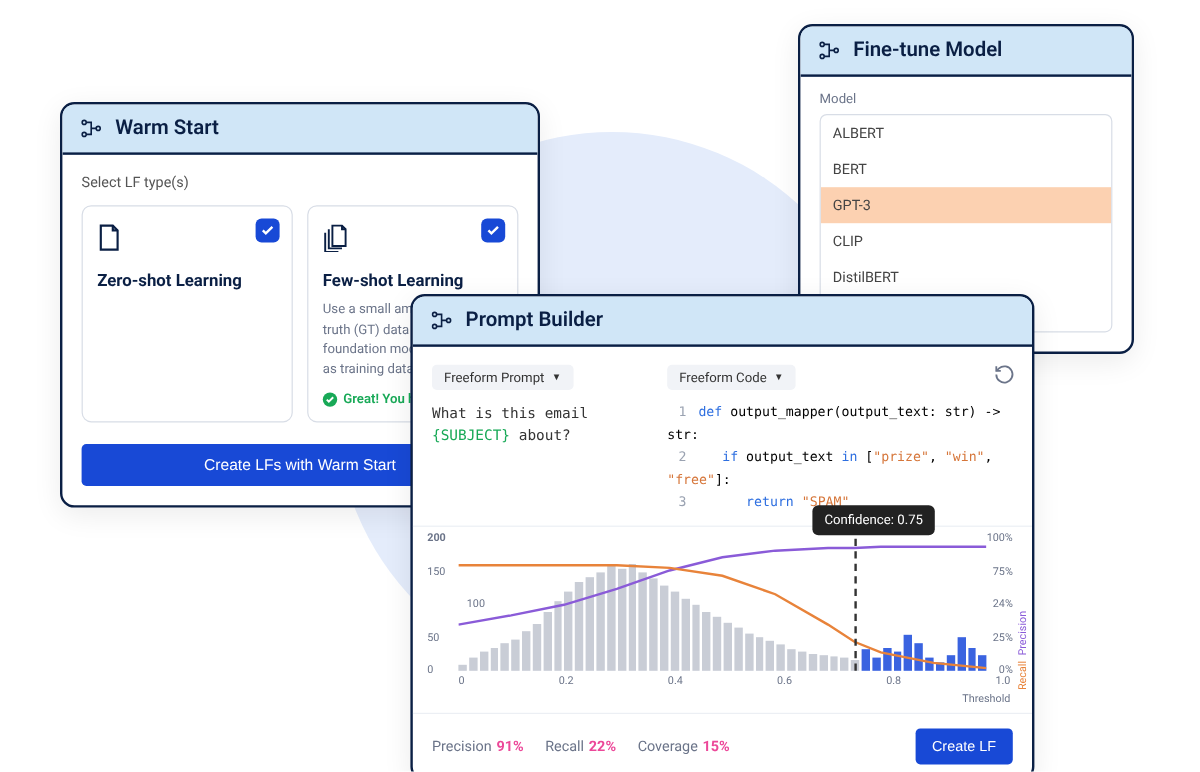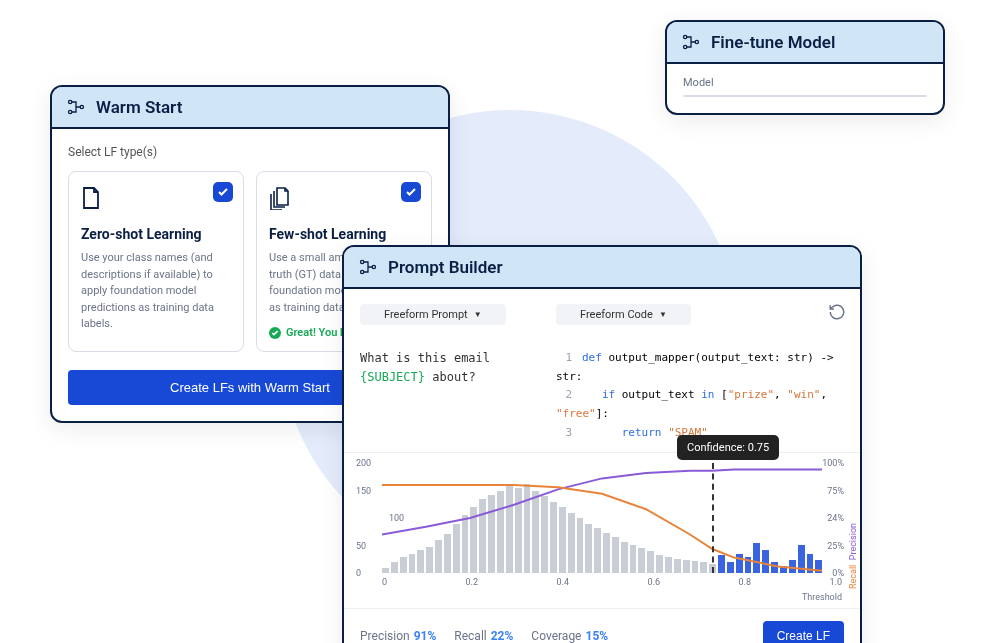--- a/index.html
+++ b/index.html
@@ -130,24 +130,24 @@
     gap: 16px;
   }
   .pb-col { flex: 1; }
   .pb-col.right { flex: 1.6; }
   .pill {
     display: inline-flex;
     align-items: center;
     gap: 6px;
     background: #f1f3f7;
     border-radius: 4px;
-    padding: 4px 24px;
+    padding: 4px 10px;
     font-size: 11px;
     color: #333;
-    margin-bottom: 24px;
+    margin-bottom: 10px;
   }
   .pill .caret { font-size: 8px; }
   .prompt-text {
     font-family: ui-monospace, Menlo, monospace;
     font-size: 12px;
     line-height: 1.6;
     color: #333;
   }
   .prompt-text .subject { color: #18a957; }
   .code {
@@ -254,21 +254,21 @@
 
   .pb-footer {
     border-top: 1px solid #eceff4;
     padding: 12px 16px;
     display: flex;
     align-items: center;
     gap: 18px;
     font-size: 12px;
     color: #6b7489;
   }
-  .pb-footer strong { color: #3b82f6; margin-left: 4px; }
+  .pb-footer strong { color: #ec4899; margin-left: 4px; }
   .pb-footer .spacer { flex: 1; }
   .create-lf-btn {
     background: #1849d6;
     color: #fff;
     border: none;
     border-radius: 4px;
     padding: 8px 14px;
     font-size: 12px;
     cursor: pointer;
   }
@@ -286,20 +286,28 @@
         <circle cx="5" cy="6" r="2"></circle>
         <circle cx="5" cy="18" r="2"></circle>
         <circle cx="19" cy="12" r="2"></circle>
         <path d="M7 6h5v6h5M7 18h5v-6"></path>
       </svg>
     <span class="panel-title">Fine-tune Model</span>
   </div>
   <div class="panel-body">
     <div class="ft-label">Model</div>
     <div class="select-box">
+      <div id="model-options">
+          <div class="model-option">ALBERT</div>
+          <div class="model-option">BERT</div>
+          <div class="model-option selected">GPT-3</div>
+          <div class="model-option">CLIP</div>
+          <div class="model-option">DistilBERT</div>
+          <div class="model-option">RoBERTa</div>
+        </div>
     </div>
   </div>
 </div>
 
 <div id="warmstart" class="panel">
   <div class="panel-header">
     <svg class="icon-circuit circuit-svg" viewBox="0 0 24 24">
         <circle cx="5" cy="6" r="2"></circle>
         <circle cx="5" cy="18" r="2"></circle>
         <circle cx="19" cy="12" r="2"></circle>
@@ -316,21 +324,20 @@
               <path d="M4 12l5 5L20 6"></path>
             </svg>
         </div>
         <div class="doc-icon">
           <svg width="20" height="24" viewBox="0 0 20 24" fill="none" stroke="#0a1f44" stroke-width="1.8">
               <path d="M3 2h10l4 4v16H3z"></path>
               <path d="M13 2v4h4"></path>
             </svg>
         </div>
         <h3>Zero-shot Learning</h3>
-        <p>Use your class names (and descriptions if available) to apply foundation model predictions as training data labels.</p>
       </div>
       <div class="lf-card">
         <div class="checkbox">
           <svg viewBox="0 0 24 24" fill="none" stroke="#fff" stroke-width="4">
               <path d="M4 12l5 5L20 6"></path>
             </svg>
         </div>
         <div class="doc-icon">
           <svg width="24" height="24" viewBox="0 0 24 24" fill="none" stroke="#0a1f44" stroke-width="1.6">
               <path d="M8 2h8l3 3v14H8z"></path>
@@ -397,21 +404,21 @@
       </div>
     </div>
 
     <div class="chart-area">
       <div class="chart">
 
         <span class="ylabel-right">
           <span class="recall">Recall</span>&nbsp;&nbsp;<span class="precision">Precision</span>
         </span>
         <div id="yleft-ticks">
-            <span class="y-left" style="top: 0%; transform: translateY(-50%);">200</span>
+            <span class="y-left" style="top: 0%; transform: translateY(-50%); font-weight: bold;">200</span>
             <span class="y-left" style="top: 25%; transform: translateY(-50%);">150</span>
             <span class="y-left" style="top: 50%; transform: translateY(-50%); margin-left: 33px;">100</span>
             <span class="y-left" style="top: 75%; transform: translateY(-50%);">50</span>
             <span class="y-left" style="top: 100%; transform: translateY(-50%);">0</span>
           </div>
         <div id="yright-ticks">
             <span class="y-right" style="top: 0%; transform: translateY(-50%);">100%</span>
             <span class="y-right" style="top: 25%; transform: translateY(-50%);">75%</span>
             <span class="y-right" style="top: 50%; transform: translateY(-50%);">24%</span>
             <span class="y-right" style="top: 75%; transform: translateY(-50%);">25%</span>

